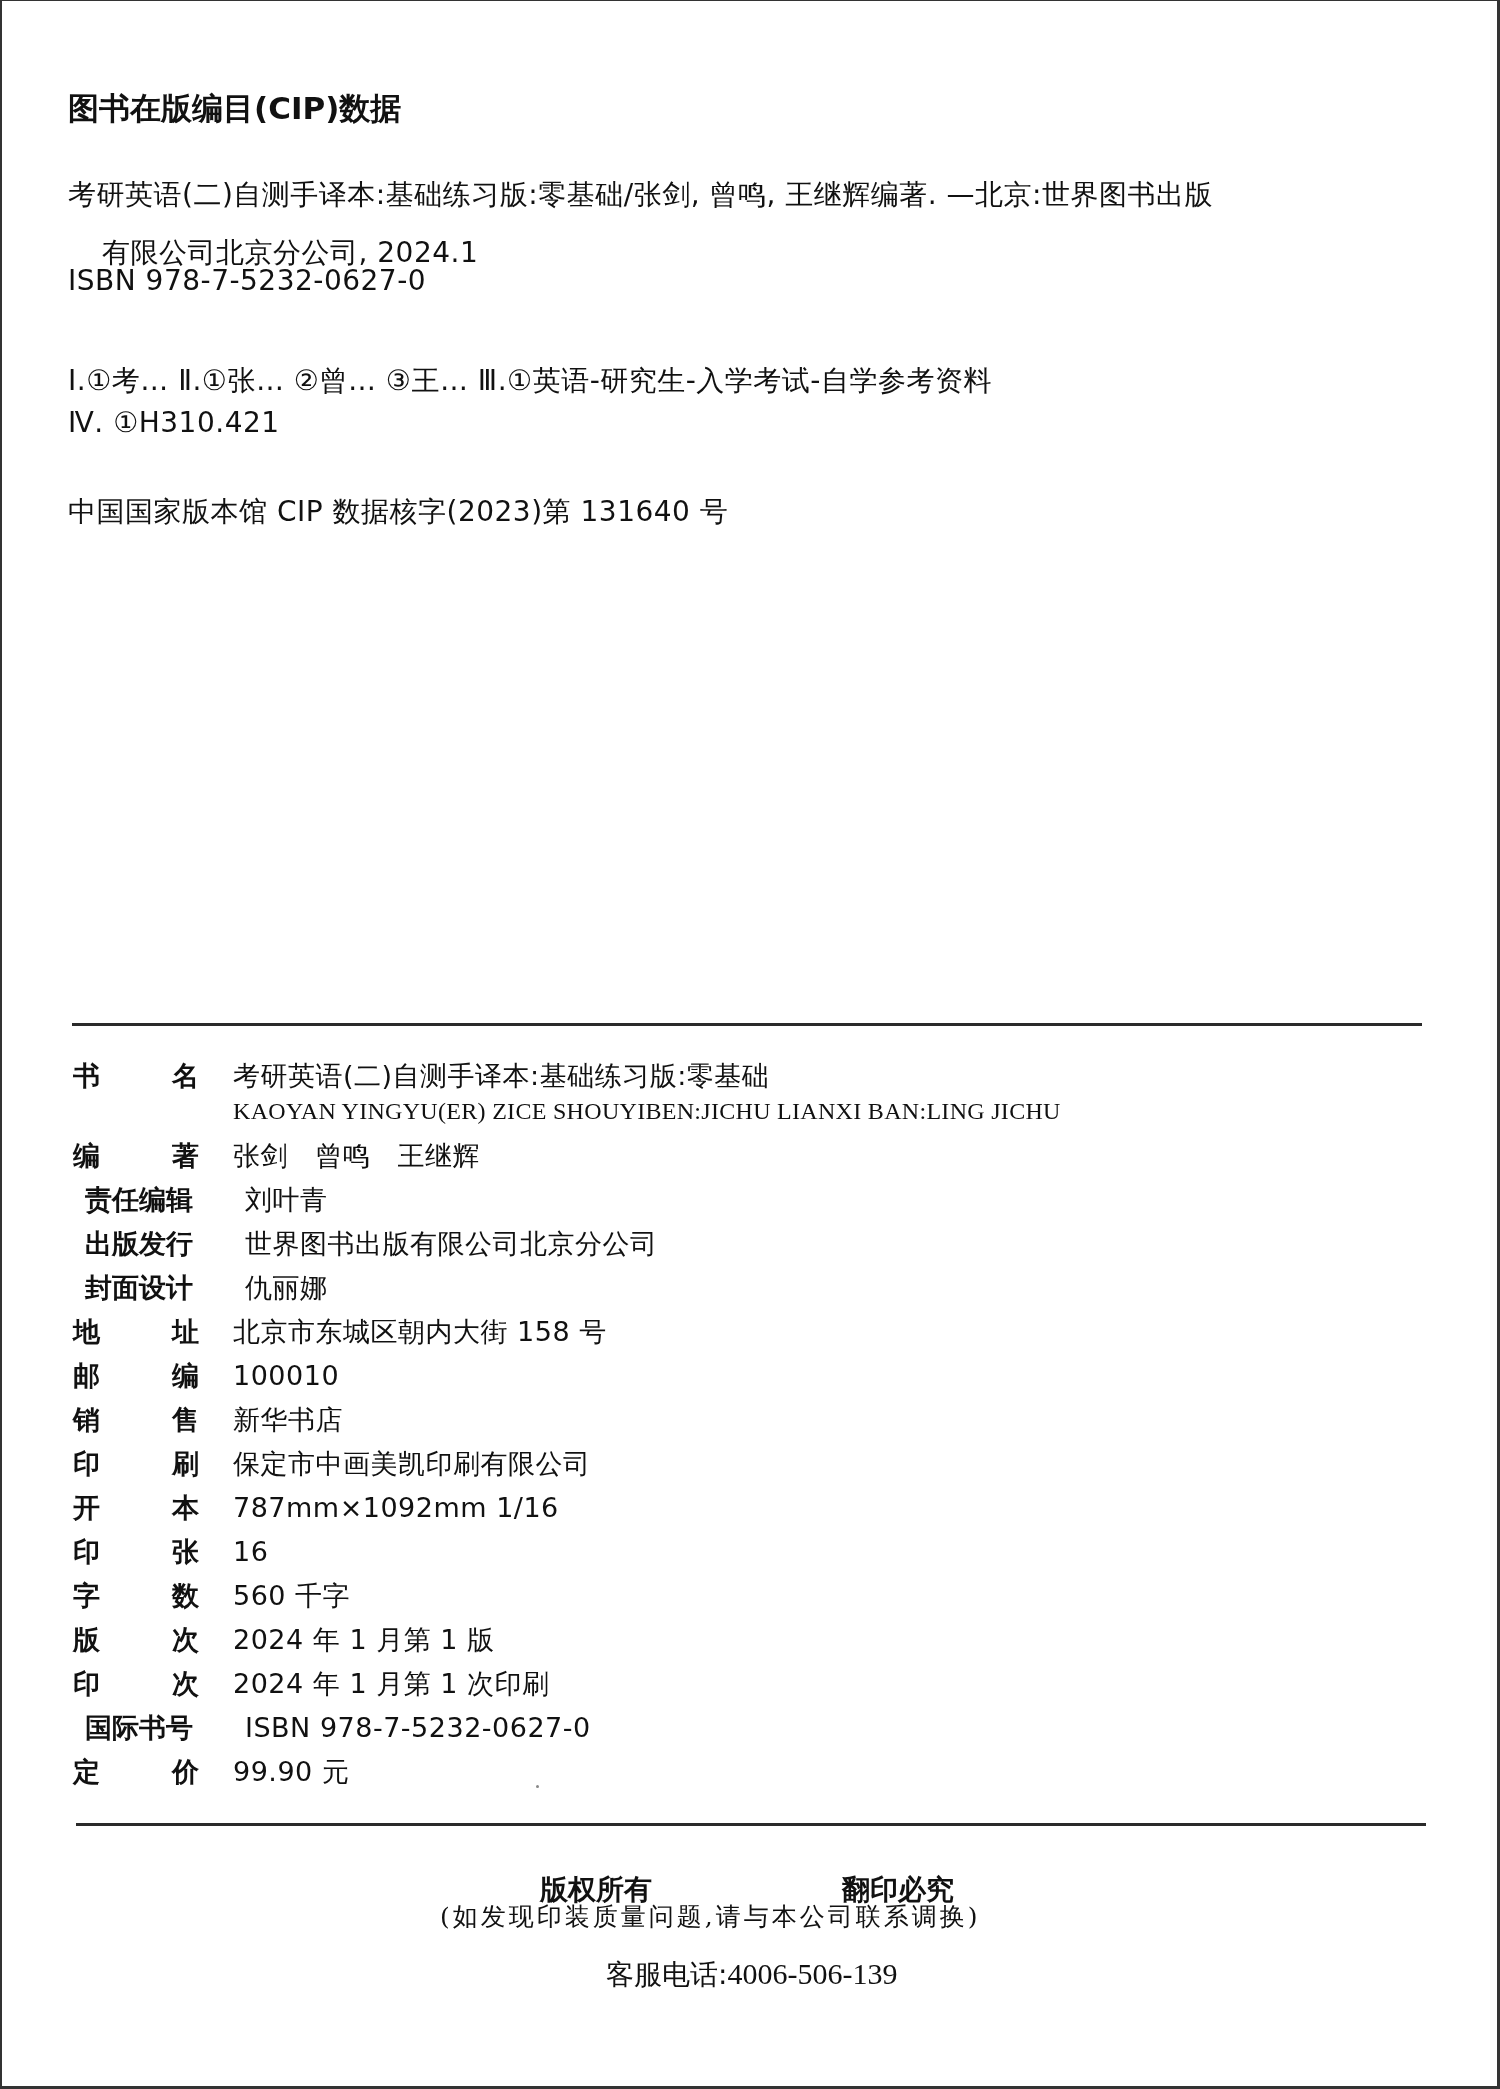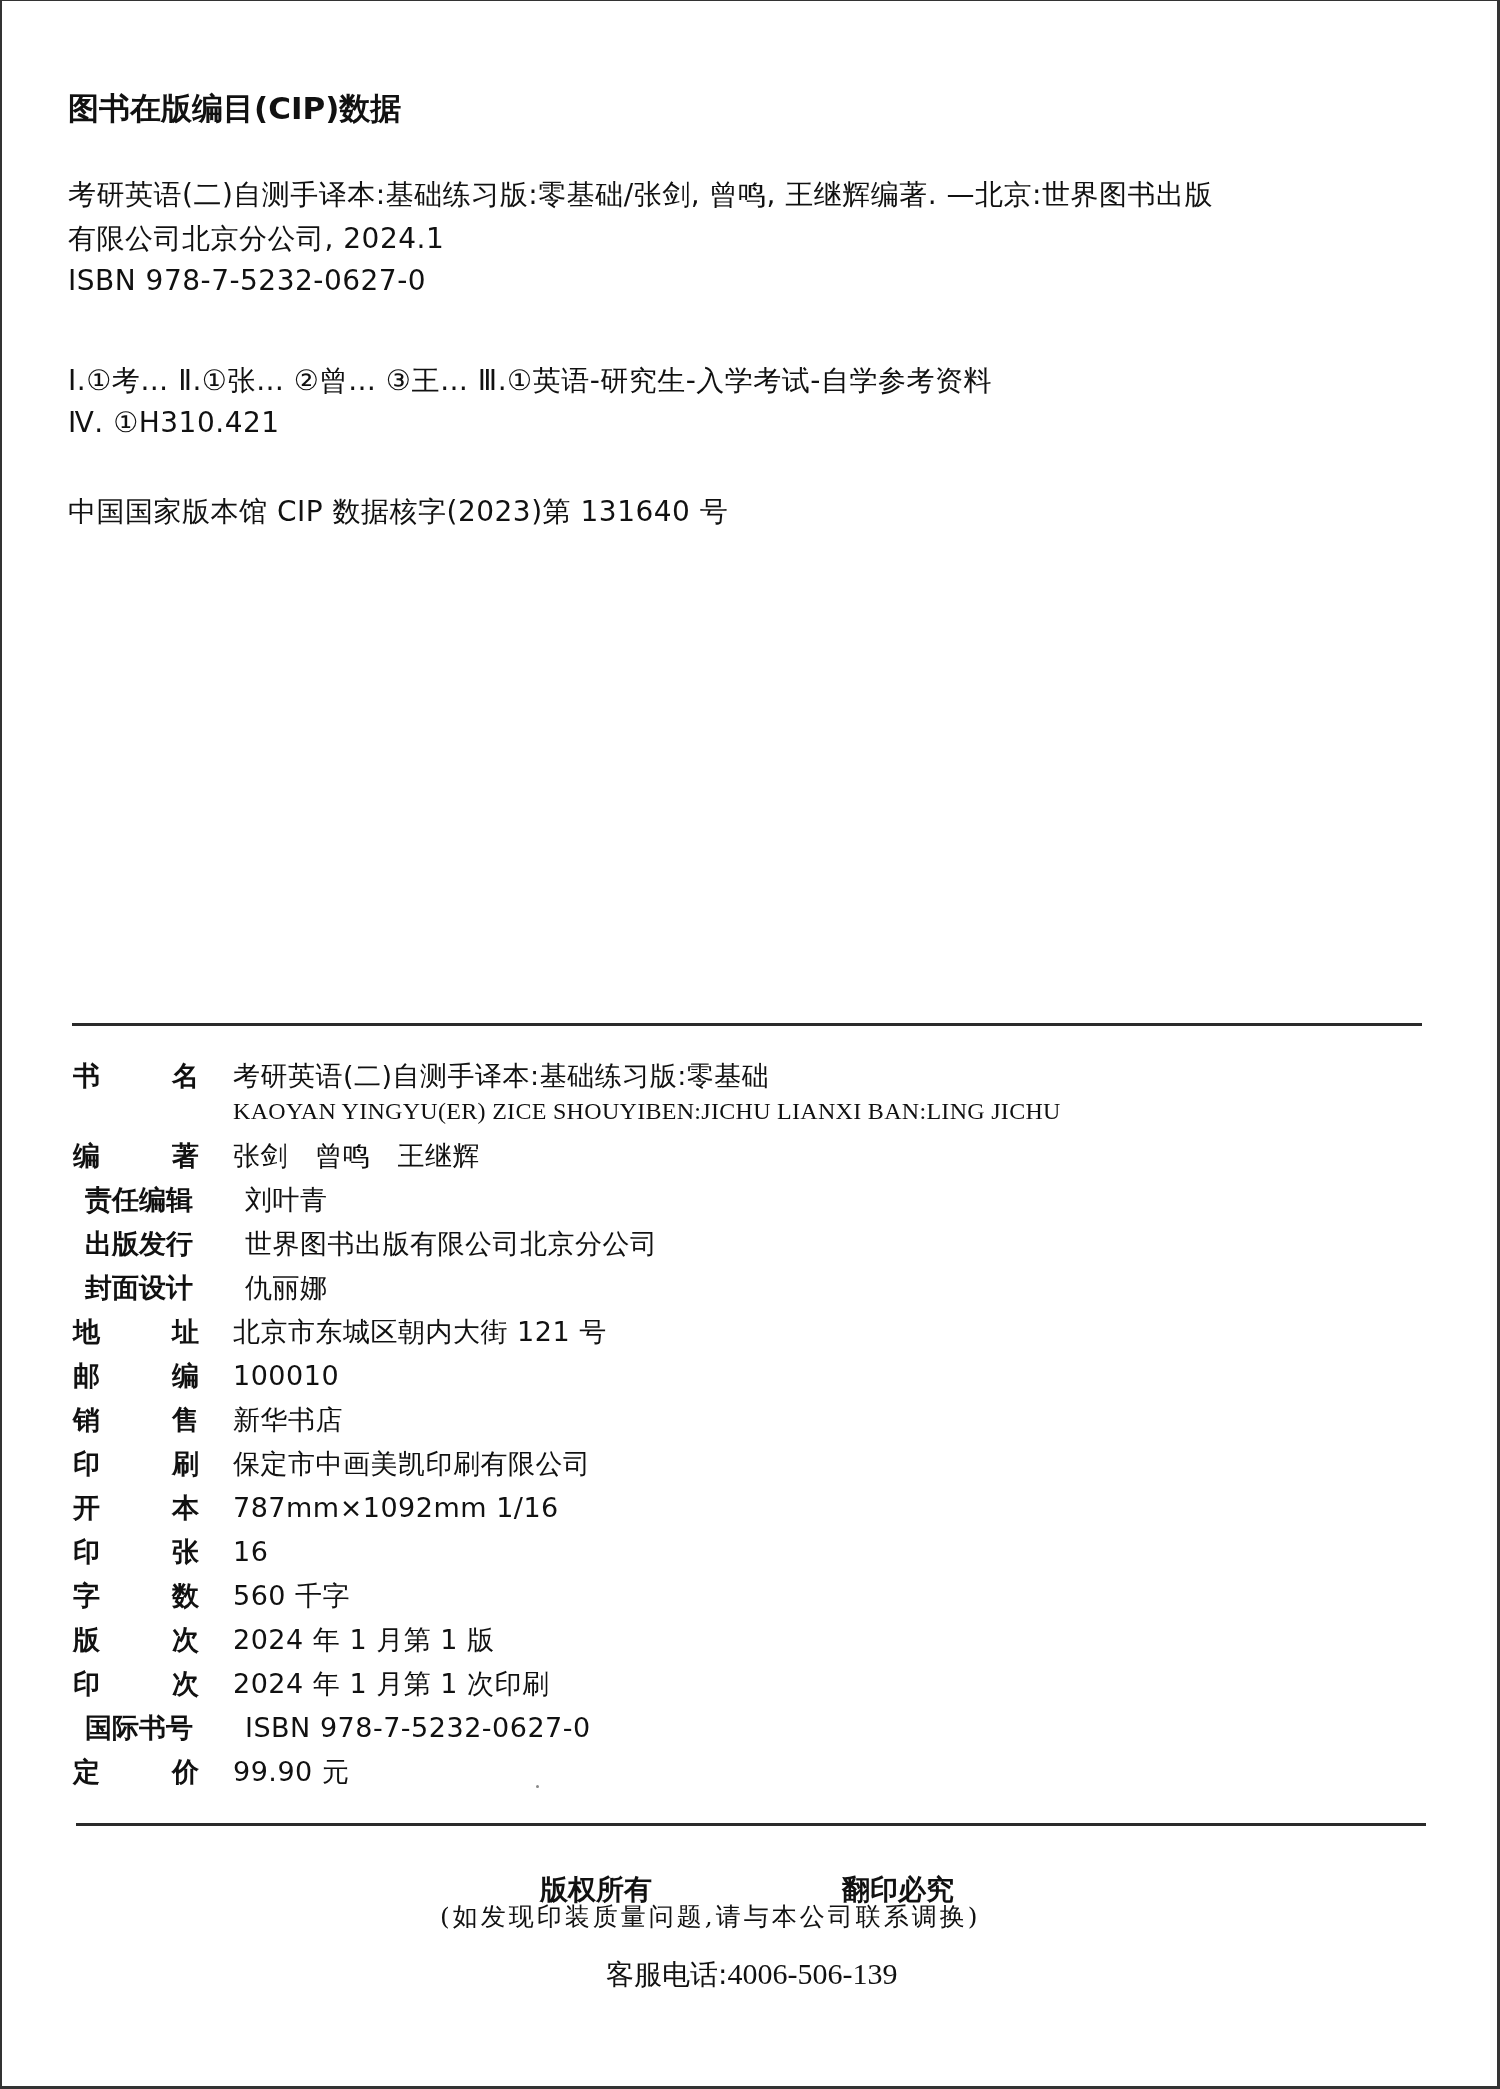--- a/index.html
+++ b/index.html
@@ -67,21 +67,21 @@
     .speck { position: absolute; width: 3px; height: 3px; background: #888; border-radius: 50%; }
   </style>
 </head>
 <body>
 
 <div class="page-frame"></div>
 
 <div class="abs cip-title">图书在版编目(CIP)数据</div>
 
 <div class="abs cip-line" style="top:176px;">考研英语(二)自测手译本:基础练习版:零基础/张剑, 曾鸣, 王继辉编著. —北京:世界图书出版</div>
-<div class="abs cip-line" style="top:220px;">有限公司北京分公司, 2024.1</div>
+<div class="abs cip-line" style="top:234px;margin-left:34px;">有限公司北京分公司, 2024.1</div>
 <div class="abs cip-line" style="top:264px;">ISBN 978-7-5232-0627-0</div>
 
 <div class="abs cip-line" style="top:362px;">Ⅰ.①考… Ⅱ.①张… ②曾… ③王… Ⅲ.①英语-研究生-入学考试-自学参考资料</div>
 <div class="abs cip-line" style="top:406px;">Ⅳ. ①H310.421</div>
 
 <div class="abs cip-line" style="top:493px;">中国国家版本馆 CIP 数据核字(2023)第 131640 号</div>
 
 <div class="rule" style="left:72px; top:1023px; width:1350px;"></div>
 
 <div class="abs info-table">
@@ -120,21 +120,21 @@
         <div class="info-label four">
           <span>封面设计</span>
         </div>
         <div class="info-value" style="white-space: pre;">仇丽娜</div>
       </div>
       <div class="info-row">
         <div class="info-label spread">
           <span>地</span>
           <span>址</span>
         </div>
-        <div class="info-value" style="white-space: pre;">北京市东城区朝内大街 121 号</div>
+        <div class="info-value" style="white-space: pre;">北京市东城区朝内大街 158 号</div>
       </div>
       <div class="info-row">
         <div class="info-label spread">
           <span>邮</span>
           <span>编</span>
         </div>
         <div class="info-value" style="white-space: pre;">100010</div>
       </div>
       <div class="info-row">
         <div class="info-label spread">

